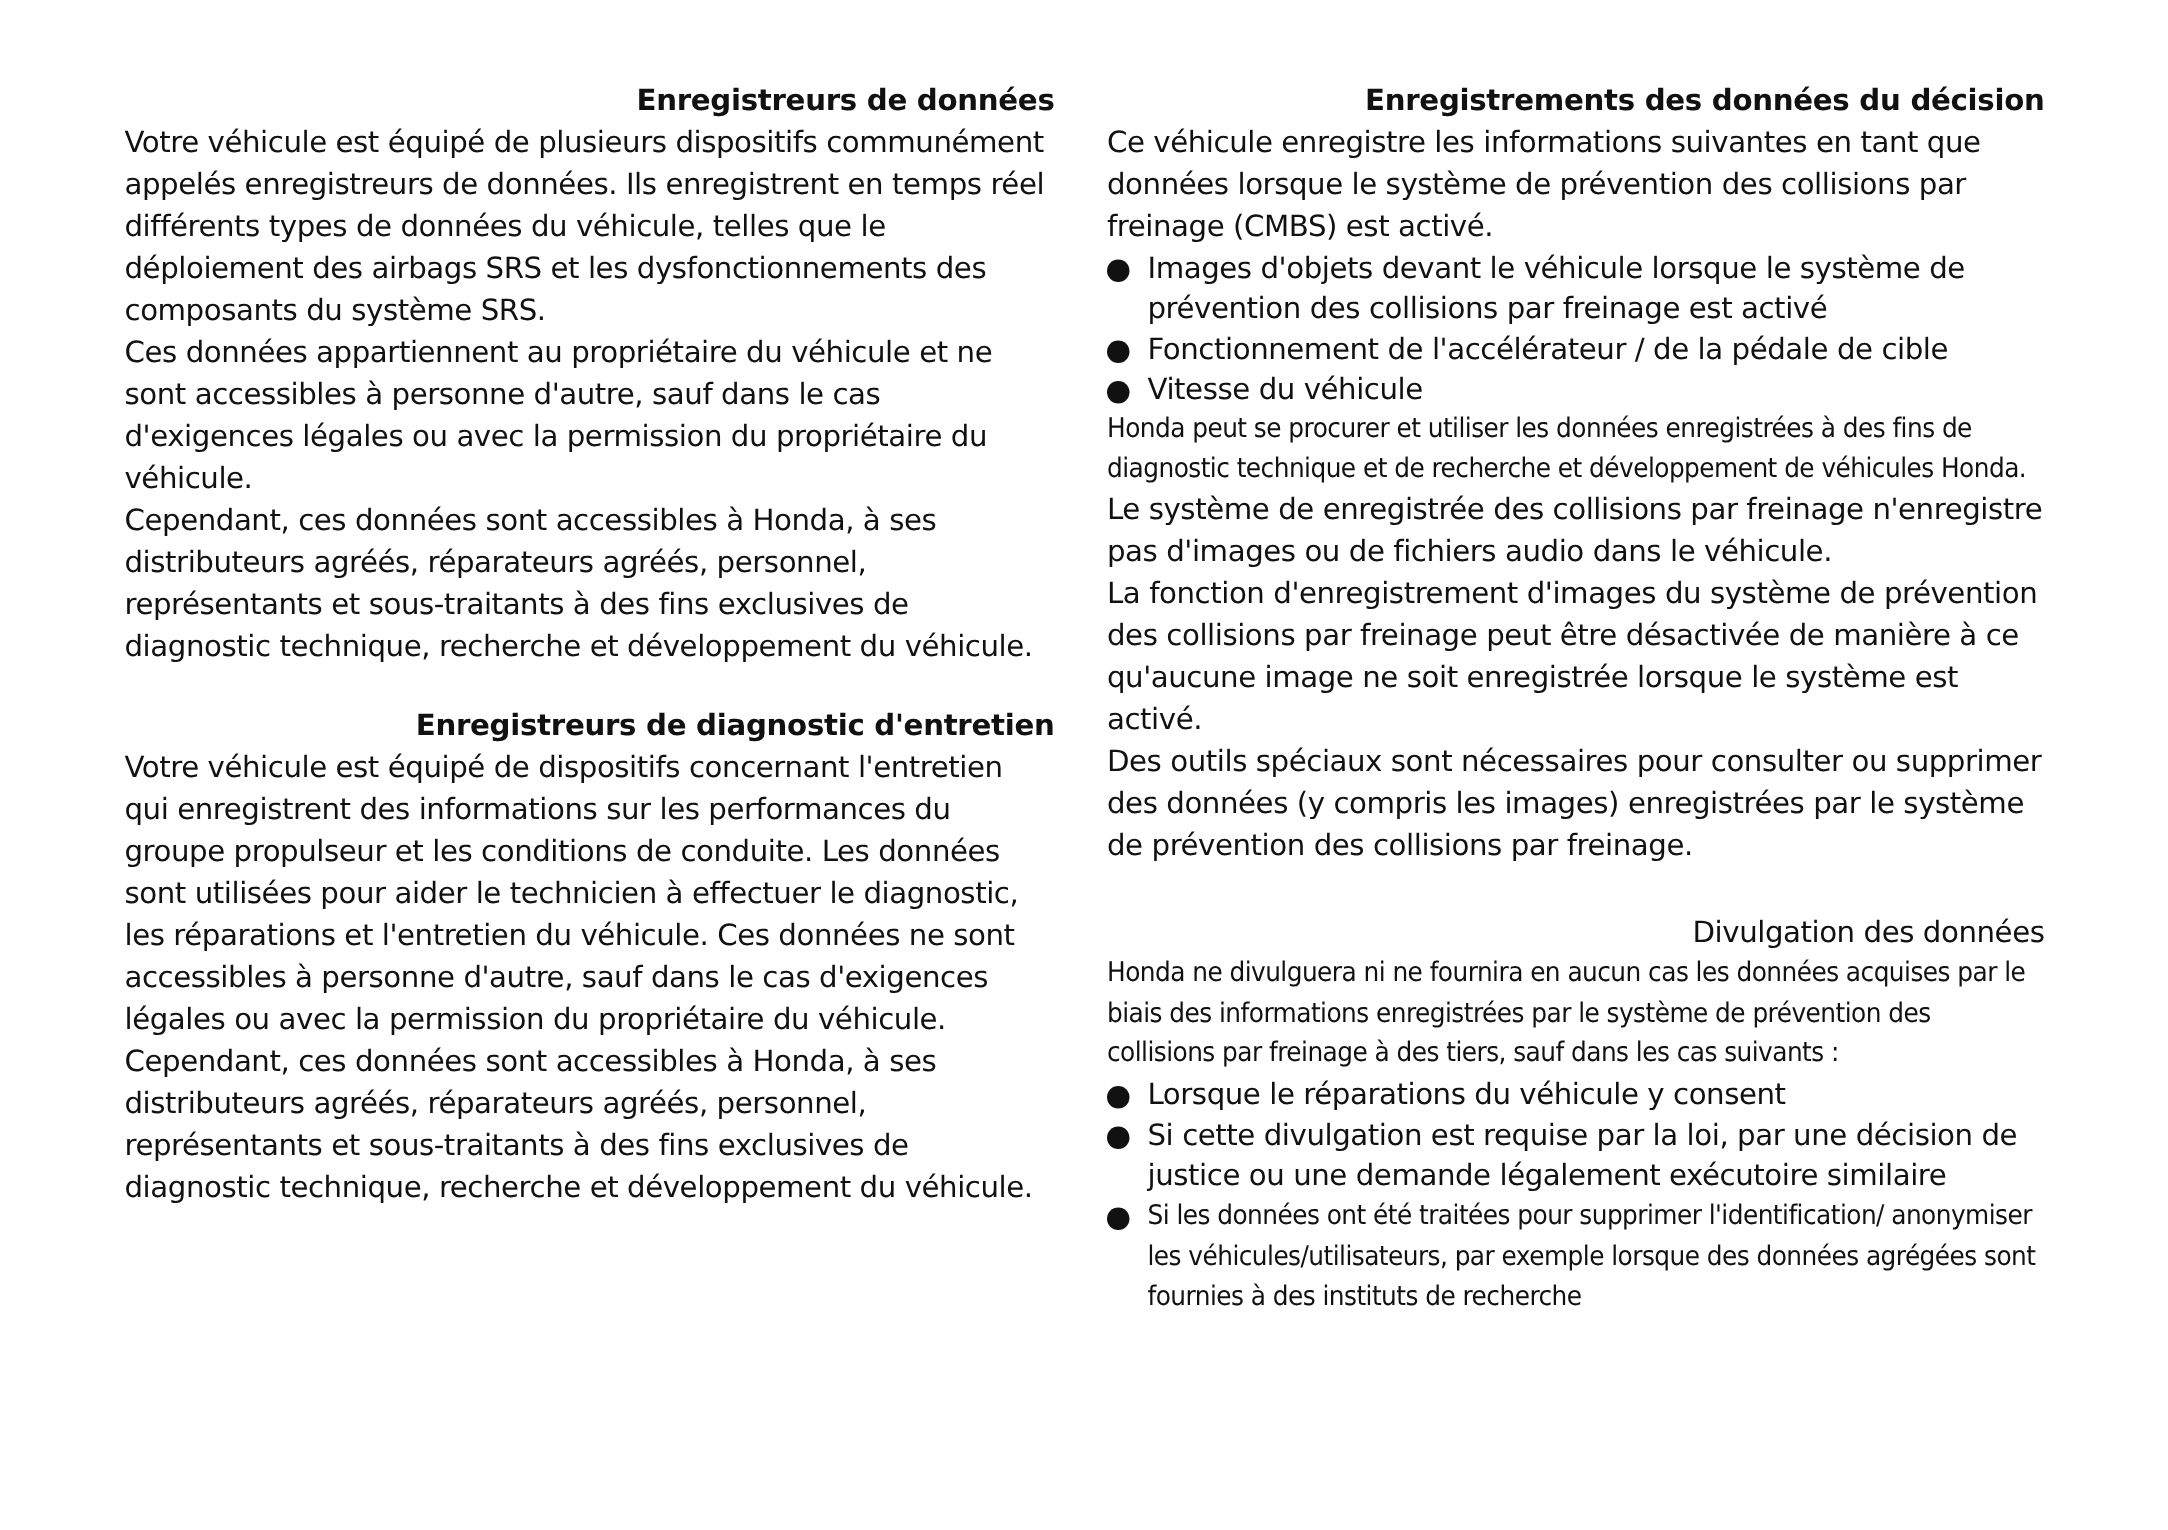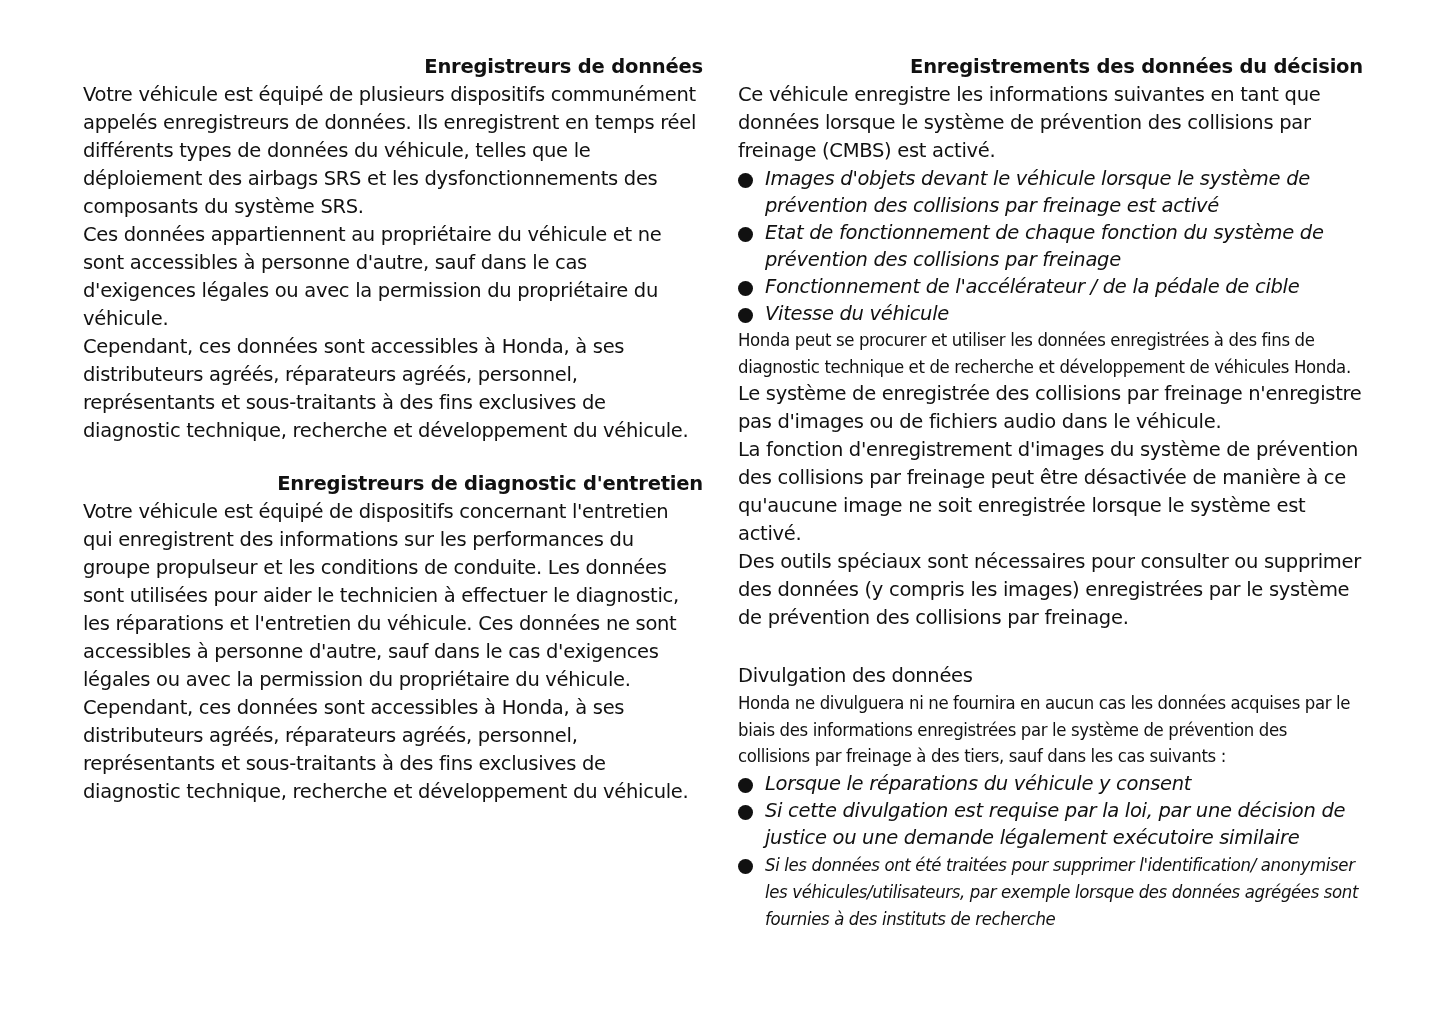--- a/index.html
+++ b/index.html
@@ -4,25 +4,25 @@
 <style>
   html, body { margin: 0; padding: 0; background: #ffffff; }
   body { width: 1445px; height: 1020px; position: relative; overflow: hidden;
          font-family: "DejaVu Sans", sans-serif; color: #111; }
   .col { position: absolute; top: 53px; }
   .col-left { left: 83px; width: 620px; }
   .col-right { left: 738px; width: 625px; }
   .h { font-weight: bold; font-size: 19.5px; line-height: 28px; margin: 0; letter-spacing: -0.2px; text-align: right; }
   .p { font-size: 19.5px; line-height: 28px; margin: 0; letter-spacing: -0.3px; }
   .p.cond { font-size: 18px; line-height: 26.5px; transform: scaleX(0.92); transform-origin: left; width: 680px; letter-spacing: -0.4px; }
-  .p.plain-head { font-weight: normal; }
+  .p.plain-head { font-weight: normal; text-align: right; }
   .gap { height: 25px; }
   .gap2 { height: 30px; }
   ul { list-style: none; margin: 0; padding: 0; }
-  li { position: relative; padding-left: 27px; font-size: 19.5px; line-height: 27px; letter-spacing: -0.3px; font-style: italic; }
+  li { position: relative; padding-left: 27px; font-size: 19.5px; line-height: 27px; letter-spacing: -0.3px; }
   li .bullet { position: absolute; left: 0; top: 8px; width: 15px; height: 15px; border-radius: 50%; background: #111; }
   li.cond span.txt { display: inline-block; font-size: 18px; line-height: 27px; transform: scaleX(0.92); transform-origin: left; width: 650px; letter-spacing: -0.4px; }
 </style>
 </head>
 <body>
 
 <div class="col col-left">
   <p class="h">Enregistreurs de données</p>
   <p class="p">Votre véhicule est équipé de plusieurs dispositifs communément appelés enregistreurs de données. Ils enregistrent en temps réel différents types de données du véhicule, telles que le déploiement des airbags SRS et les dysfonctionnements des composants du système SRS.</p>
   <p class="p">Ces données appartiennent au propriétaire du véhicule et ne sont accessibles à personne d'autre, sauf dans le cas d'exigences légales ou avec la permission du propriétaire du véhicule.</p>
@@ -31,21 +31,20 @@
   <p class="h">Enregistreurs de diagnostic d'entretien</p>
   <p class="p">Votre véhicule est équipé de dispositifs concernant l'entretien qui enregistrent des informations sur les performances du groupe propulseur et les conditions de conduite. Les données sont utilisées pour aider le technicien à effectuer le diagnostic, les réparations et l'entretien du véhicule. Ces données ne sont accessibles à personne d'autre, sauf dans le cas d'exigences légales ou avec la permission du propriétaire du véhicule.</p>
   <p class="p">Cependant, ces données sont accessibles à Honda, à ses distributeurs agréés, réparateurs agréés, personnel, représentants et sous-traitants à des fins exclusives de diagnostic technique, recherche et développement du véhicule.</p>
 </div>
 
 <div class="col col-right">
   <p class="h">Enregistrements des données du décision</p>
   <p class="p">Ce véhicule enregistre les informations suivantes en tant que données lorsque le système de prévention des collisions par freinage (CMBS) est activé.</p>
   <ul>
     <li><span class="bullet"></span><span class="txt">Images d'objets devant le véhicule lorsque le système de prévention des collisions par freinage est activé</span></li>
-    <li><span class="bullet"></span><span class="txt">Etat de fonctionnement de chaque fonction du système de prévention des collisions par freinage</span></li>
     <li><span class="bullet"></span><span class="txt">Fonctionnement de l'accélérateur / de la pédale de cible</span></li>
     <li><span class="bullet"></span><span class="txt">Vitesse du véhicule</span></li>
   </ul>
   <p class="p cond">Honda peut se procurer et utiliser les données enregistrées à des fins de diagnostic technique et de recherche et développement de véhicules Honda.</p>
   <p class="p">Le système de enregistrée des collisions par freinage n'enregistre pas d'images ou de fichiers audio dans le véhicule.</p>
   <p class="p">La fonction d'enregistrement d'images du système de prévention des collisions par freinage peut être désactivée de manière à ce qu'aucune image ne soit enregistrée lorsque le système est activé.</p>
   <p class="p">Des outils spéciaux sont nécessaires pour consulter ou supprimer des données (y compris les images) enregistrées par le système de prévention des collisions par freinage.</p>
   <div class="gap2"></div>
   <p class="p plain-head">Divulgation des données</p>
   <p class="p cond">Honda ne divulguera ni ne fournira en aucun cas les données acquises par le biais des informations enregistrées par le système de prévention des collisions par freinage à des tiers, sauf dans les cas suivants :</p>

